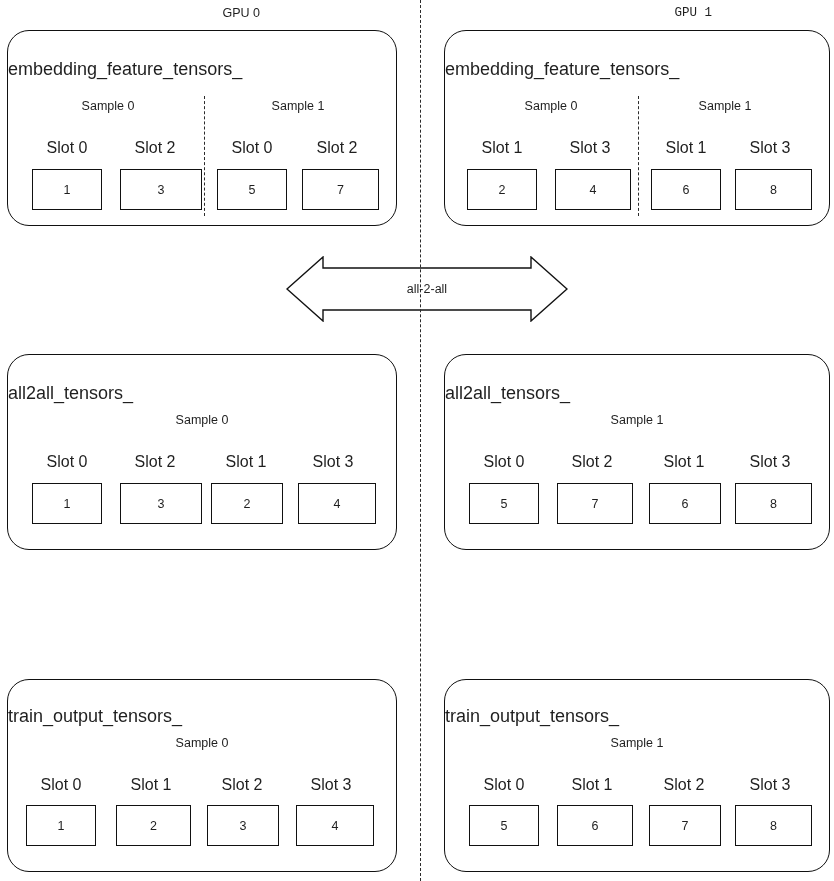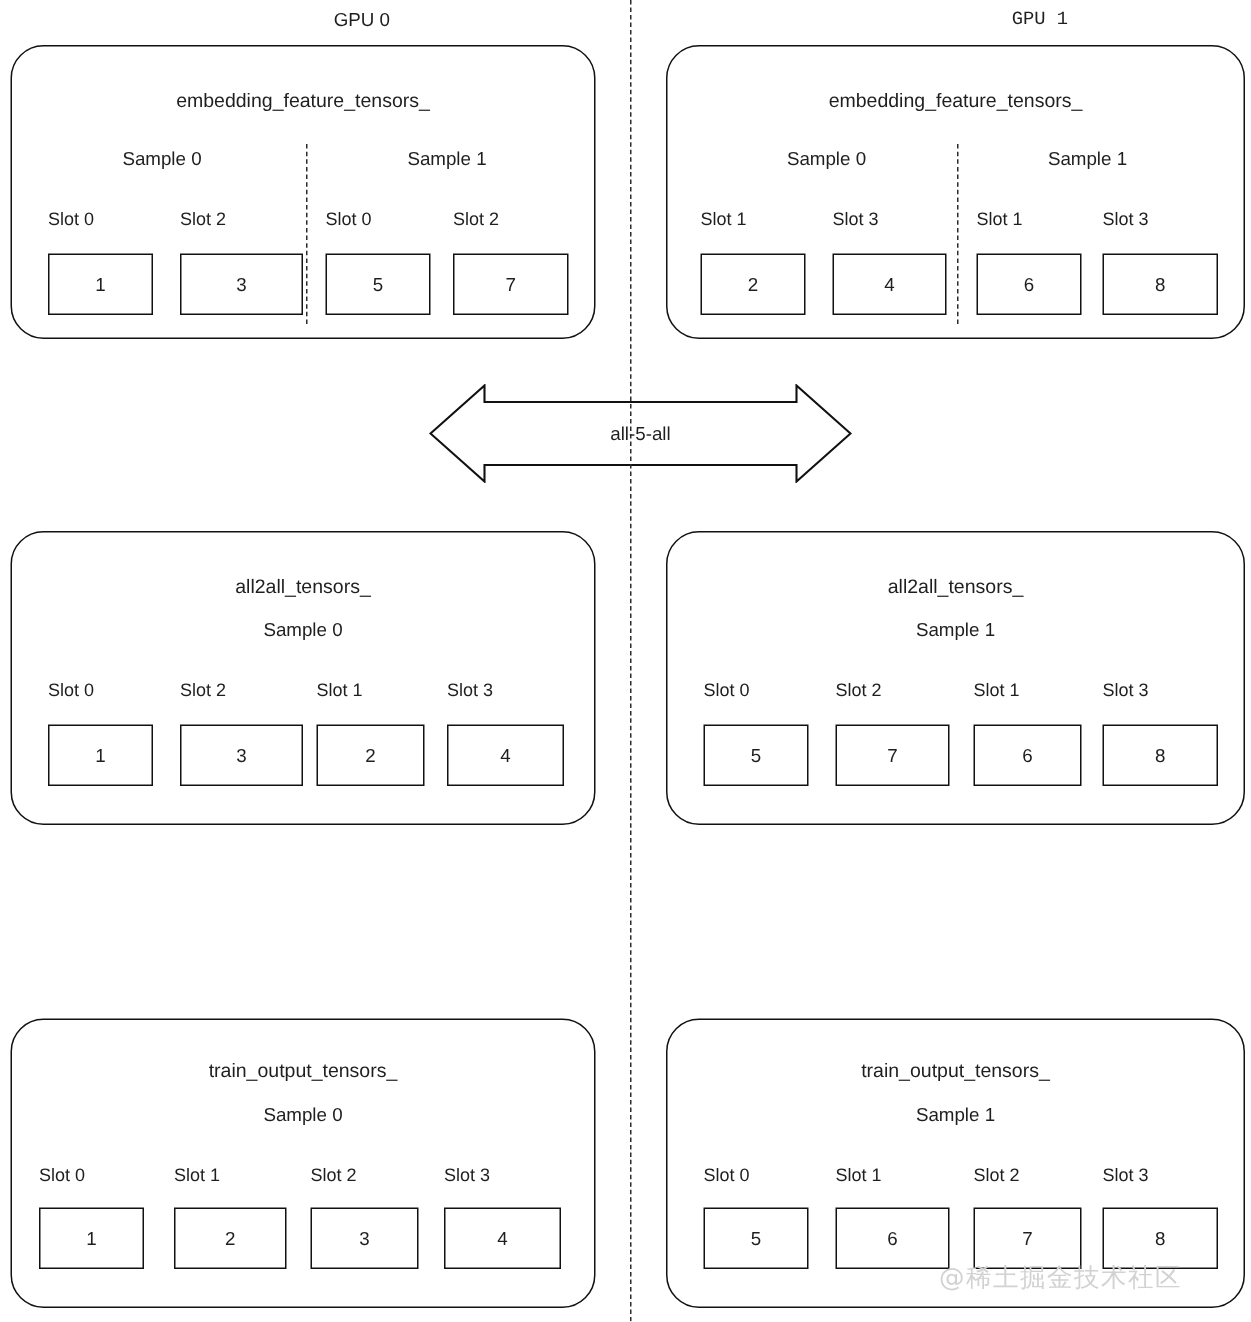--- a/index.html
+++ b/index.html
@@ -43,35 +43,35 @@
     position: absolute;
     border: 1.3px solid #111111;
     border-radius: 22px;
     background: #ffffff;
     box-sizing: border-box;
   }
   .panel-title {
     position: absolute;
     left: 0;
     right: 0;
+    font-size: 18px;
+    color: #1f1f1f;
+    white-space: nowrap;
+  }
+  .sample-label {
+    position: absolute;
     text-align: center;
-    font-size: 13px;
-    color: #1f1f1f;
-    white-space: nowrap;
-  }
-  .sample-label {
+    font-size: 12.5px;
+    color: #1f1f1f;
+    white-space: nowrap;
+  }
+  .slot-label {
     position: absolute;
     text-align: center;
-    font-size: 12.5px;
-    color: #1f1f1f;
-    white-space: nowrap;
-  }
-  .slot-label {
-    position: absolute;
-    font-size: 12px;
+    font-size: 16px;
     color: #1f1f1f;
     white-space: nowrap;
   }
   .slot-box {
     position: absolute;
     border: 1.2px solid #111111;
     background: #ffffff;
     box-sizing: border-box;
     display: flex;
     align-items: center;
@@ -153,21 +153,21 @@
     <div class="slot-box" style="left:22px; top:138px; width:70px; height:41px;">2</div>
     <div class="slot-box" style="left:110px; top:138px; width:76px; height:41px;">4</div>
     <div class="slot-box" style="left:206px; top:138px; width:70px; height:41px;">6</div>
     <div class="slot-box" style="left:290px; top:138px; width:77px; height:41px;">8</div>
   </div>
 
   <div class="arrow-wrap" style="left:286px; top:256px; width:282px; height:66px;">
     <svg width="282" height="66" viewBox="0 0 282 66">
       <polygon points="1,33 37,1 37,12 245,12 245,1 281,33 245,65 245,54 37,54 37,65" fill="#ffffff" stroke="#111111" stroke-width="1.4" stroke-linejoin="miter"></polygon>
     </svg>
-    <div class="arrow-label" style="top:26px;">all-5-all</div>
+    <div class="arrow-label" style="top:26px;">all-2-all</div>
   </div>
 
   <div class="panel" style="left:7px; top:354px; width:390px; height:196px;">
     <div class="panel-title" style="top:28px;">all2all_tensors_</div>
     <div class="sample-label" style="left:0px; top:58px; width:388px;">Sample 0</div>
 
     <div class="slot-label" style="left:24px; top:98px; width:70px;">Slot 0</div>
     <div class="slot-label" style="left:112px; top:98px; width:70px;">Slot 2</div>
     <div class="slot-label" style="left:203px; top:98px; width:70px;">Slot 1</div>
     <div class="slot-label" style="left:290px; top:98px; width:70px;">Slot 3</div>
@@ -219,15 +219,14 @@
     <div class="slot-label" style="left:290px; top:96px; width:70px;">Slot 3</div>
 
     <div class="slot-box" style="left:24px; top:125px; width:70px; height:41px;">5</div>
     <div class="slot-box" style="left:112px; top:125px; width:76px; height:41px;">6</div>
     <div class="slot-box" style="left:204px; top:125px; width:72px; height:41px;">7</div>
     <div class="slot-box" style="left:290px; top:125px; width:77px; height:41px;">8</div>
   </div>
 
   <div class="center-divider"></div>
 
-  <div class="watermark" style="left:626px; top:840px;">@稀土掘金技术社区</div>
 
 </div>
 
 </body></html>

